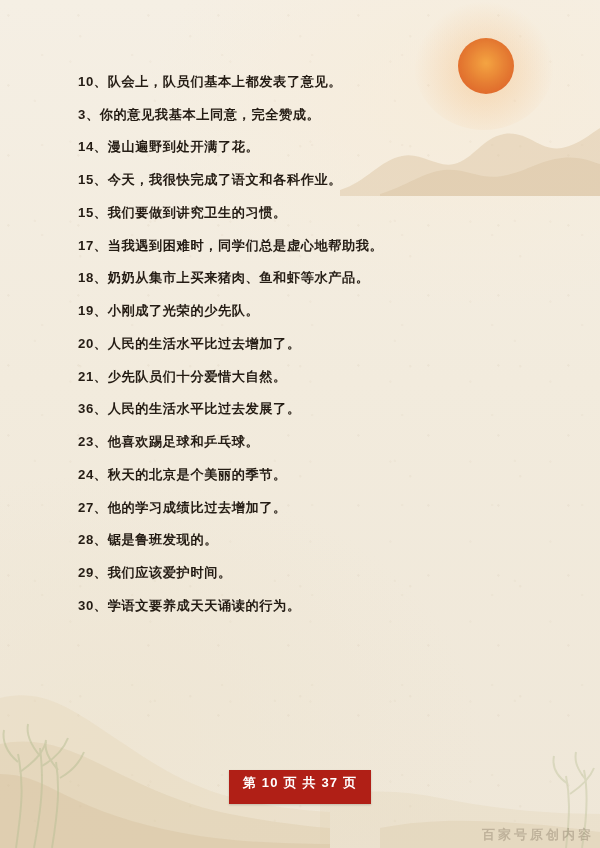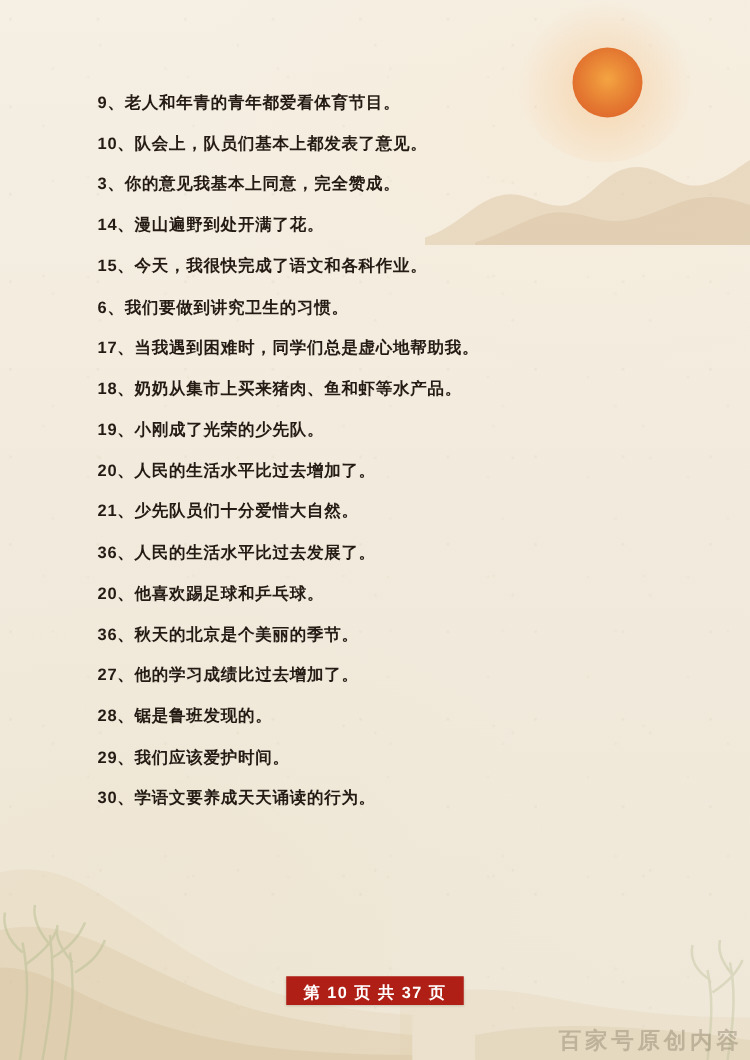--- a/index.html
+++ b/index.html
@@ -121,29 +121,29 @@
     bottom: 44px;
     display: flex;
     justify-content: center;
   }
   .page-label {
     background: #b01f16;
     color: #ffffff;
     font-size: 13px;
     font-weight: 700;
     letter-spacing: 1.2px;
-    padding: 4px 14px 1px 14px;
+    padding: 4px 14px 12px 14px;
     box-shadow: 0 1px 2px rgba(0,0,0,0.18);
   }
 
   .watermark {
     position: absolute;
     right: 6px;
     bottom: 4px;
-    font-size: 18px;
+    font-size: 13px;
     color: rgba(120,105,85,0.35);
     letter-spacing: 3px;
     font-weight: 700;
   }
 </style>
 </head>
 <body>
 
 <div class="page">
 
@@ -181,34 +181,33 @@
       <path d="M246,230 C250,196 250,178 246,158"></path>
       <path d="M262,230 C268,194 268,172 264,152"></path>
       <path d="M248,166 C236,158 232,148 234,138"></path>
       <path d="M250,176 C262,168 270,160 274,150"></path>
       <path d="M266,162 C258,152 254,144 256,134"></path>
     </g>
   </svg>
 
   <div class="content">
     <div class="lines">
-      <div class="line">9、老人和年青的青年都爱看体育节目。</div>
       <div class="line">10、队会上，队员们基本上都发表了意见。</div>
       <div class="line">3、你的意见我基本上同意，完全赞成。</div>
       <div class="line">14、漫山遍野到处开满了花。</div>
       <div class="line">15、今天，我很快完成了语文和各科作业。</div>
-      <div class="line">6、我们要做到讲究卫生的习惯。</div>
+      <div class="line">15、我们要做到讲究卫生的习惯。</div>
       <div class="line">17、当我遇到困难时，同学们总是虚心地帮助我。</div>
       <div class="line">18、奶奶从集市上买来猪肉、鱼和虾等水产品。</div>
       <div class="line">19、小刚成了光荣的少先队。</div>
       <div class="line">20、人民的生活水平比过去增加了。</div>
       <div class="line">21、少先队员们十分爱惜大自然。</div>
       <div class="line">36、人民的生活水平比过去发展了。</div>
-      <div class="line">20、他喜欢踢足球和乒乓球。</div>
-      <div class="line">36、秋天的北京是个美丽的季节。</div>
+      <div class="line">23、他喜欢踢足球和乒乓球。</div>
+      <div class="line">24、秋天的北京是个美丽的季节。</div>
       <div class="line">27、他的学习成绩比过去增加了。</div>
       <div class="line">28、锯是鲁班发现的。</div>
       <div class="line">29、我们应该爱护时间。</div>
       <div class="line">30、学语文要养成天天诵读的行为。</div>
     </div>
 
     <div class="footer">
       <div class="page-label">第 10 页 共 37 页</div>
     </div>
 

